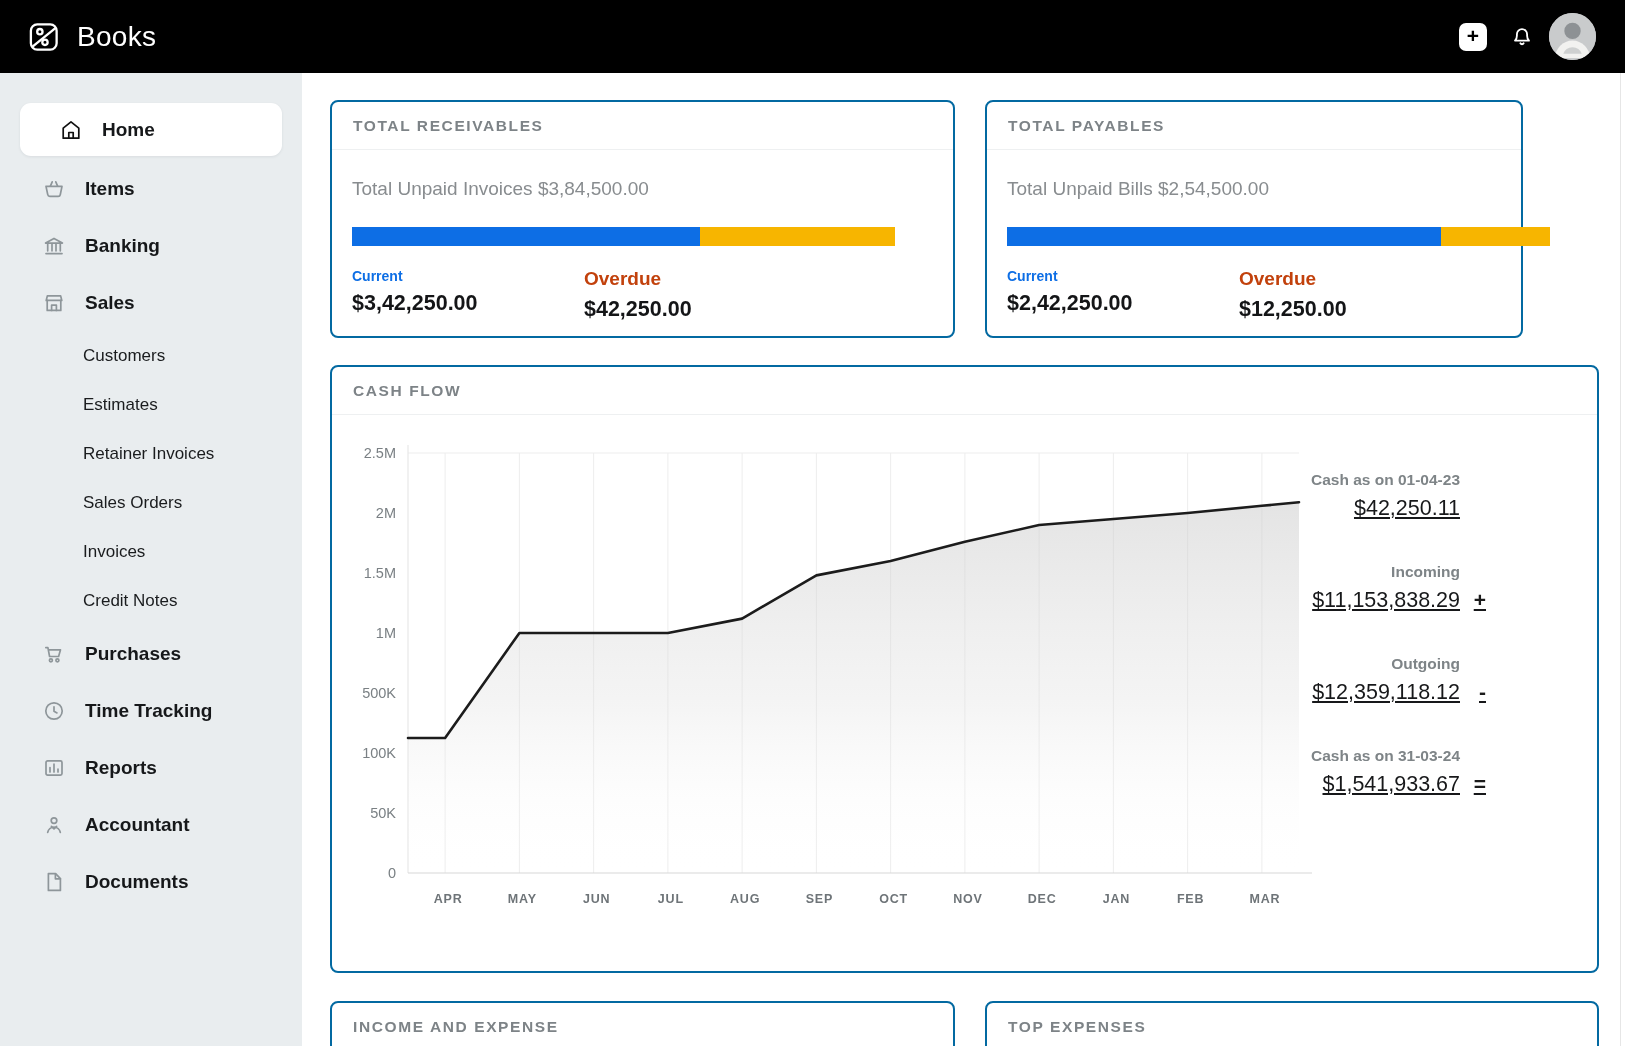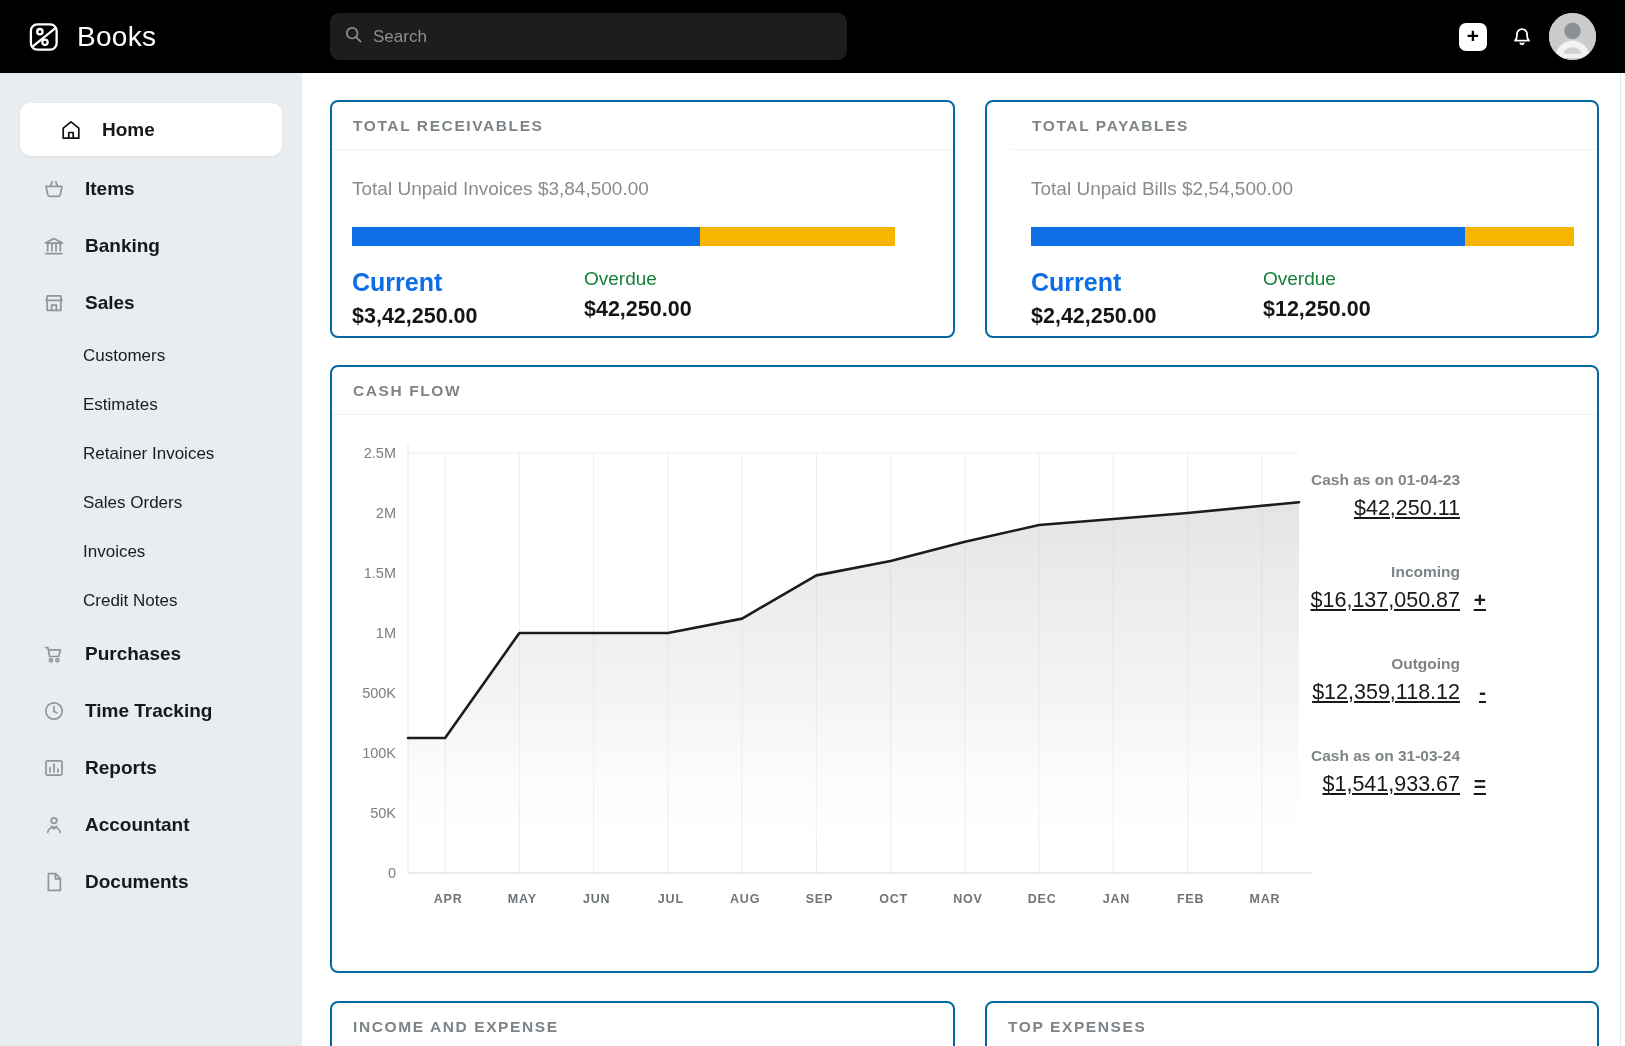--- a/index.html
+++ b/index.html
@@ -34,30 +34,30 @@
   .nav-sub { height:49px; display:flex; align-items:center; padding-left:83px; font-size:17px; font-weight:400;
     color:#1a1c1e; cursor:pointer; }
 
   
   .main { position:absolute; left:302px; top:73px; width:1323px; height:973px; padding:27px 0 0 28px; }
   .card { background:#fff; border:2px solid #0369a1; border-radius:8px; }
   .card-header { padding:15px 21px 14px 21px; border-bottom:1px solid #eef0f1; }
   .card-title { font-size:15.5px; font-weight:600; color:#7d8387; letter-spacing:1.6px; }
   .row1 { display:flex; gap:30px; }
   .card-r { width:625px; height:238px; }
-  .card-p { width:614px; height:238px;padding-left:24px; }
+  .card-p { width:538px; height:238px; }
   .card-body { padding:28px 21px 0 20px; }
   .subtitle { font-size:19px; color:#888c8f; }
   .split-bar { margin-top:27px; height:19px; display:flex; width:543px; }
   .seg-current { background:#0d6ee5; height:100%; }
   .seg-overdue { background:#f7b500; height:100%; flex:1; }
   .split-cols { display:flex; margin-top:22px; }
   .split-col { width:232px; }
-  .lab-current { color:#0d6ee5; font-size:25px; font-weight:600; }
-  .lab-overdue { color:#15803d; font-size:19px; font-weight:400; }
+  .lab-current { color:#0d6ee5; font-size:14px; font-weight:600; }
+  .lab-overdue { color:#c2410c; font-size:19px; font-weight:700; }
   .amt { margin-top:7px; font-size:21.5px; font-weight:700; color:#141517; }
 
   .card-cf { margin-top:27px; width:1269px; height:608px; }
   .cf-body { display:flex; }
   .cf-chart { width:975px; padding:18px 0 0 20px; }
   .cf-stats { width:274px; padding:56px 95px 0 0; text-align:right; }
   .cf-stat { margin-bottom:42px; }
   .cf-label { font-size:15.5px; font-weight:700; color:#7e8487; margin-right:26px; }
   .cf-value { margin-top:7px; display:flex; justify-content:flex-end; align-items:baseline;
     font-size:21.5px; color:#17181a; font-weight:500;text-decoration:underline; }
@@ -80,29 +80,20 @@
       <svg width="34" height="34" viewBox="0 0 28 28" fill="none" stroke="#fff" stroke-width="1.9">
         <rect x="3.2" y="3.6" width="21.2" height="20.8" rx="5.2"></rect>
         <path d="M3.8 22.6 L23.6 6.4"></path>
         <circle cx="10.6" cy="9.6" r="2.2"></circle>
         <circle cx="14.8" cy="18.4" r="2.2"></circle>
       </svg>
     </span>
     <span class="brand-name">Books</span>
   </div>
 
-  <div class="searchbox">
-    <span>
-      <svg width="19" height="19" viewBox="0 0 20 20" fill="none" stroke="#8e8e8e" stroke-width="1.8">
-        <circle cx="8.6" cy="8.6" r="5.6"></circle>
-          <path d="M13 13l4.4 4.4" stroke-linecap="round"></path>
-      </svg>
-    </span>
-    <input type="text" placeholder="Search" style="">
-  </div>
 
   <div class="topbar-right">
     <div class="plus-btn">
         <span>+</span>
       </div>
     <div class="bell-btn">
       <span>
         <svg width="26" height="26" viewBox="0 0 24 24" fill="none" stroke="#fff" stroke-width="1.7" stroke-linecap="round" stroke-linejoin="round">
           <path d="M5.6 17.2h12.8c-1.3-1.5-1.7-2.8-1.7-4.6v-1.3a4.7 4.7 0 0 0-9.4 0v1.3c0 1.8-.4 3.1-1.7 4.6z"></path>
           <path d="M10.5 19.6a1.7 1.7 0 0 0 3 0"></path>
@@ -321,21 +312,21 @@
           <div class="cf-stat">
        <div class="cf-label">Cash as on 01-04-23</div>
        <div class="cf-value">
          <span>$42,250.11</span>
               <span class="cf-sym"></span>
        </div>
      </div>
           <div class="cf-stat">
        <div class="cf-label">Incoming</div>
        <div class="cf-value">
-         <span>$16,137,050.87</span>
+         <span>$11,153,838.29</span>
               <span class="cf-sym">+</span>
        </div>
      </div>
           <div class="cf-stat">
        <div class="cf-label">Outgoing</div>
        <div class="cf-value">
          <span>$12,359,118.12</span>
               <span class="cf-sym">-</span>
        </div>
      </div>

